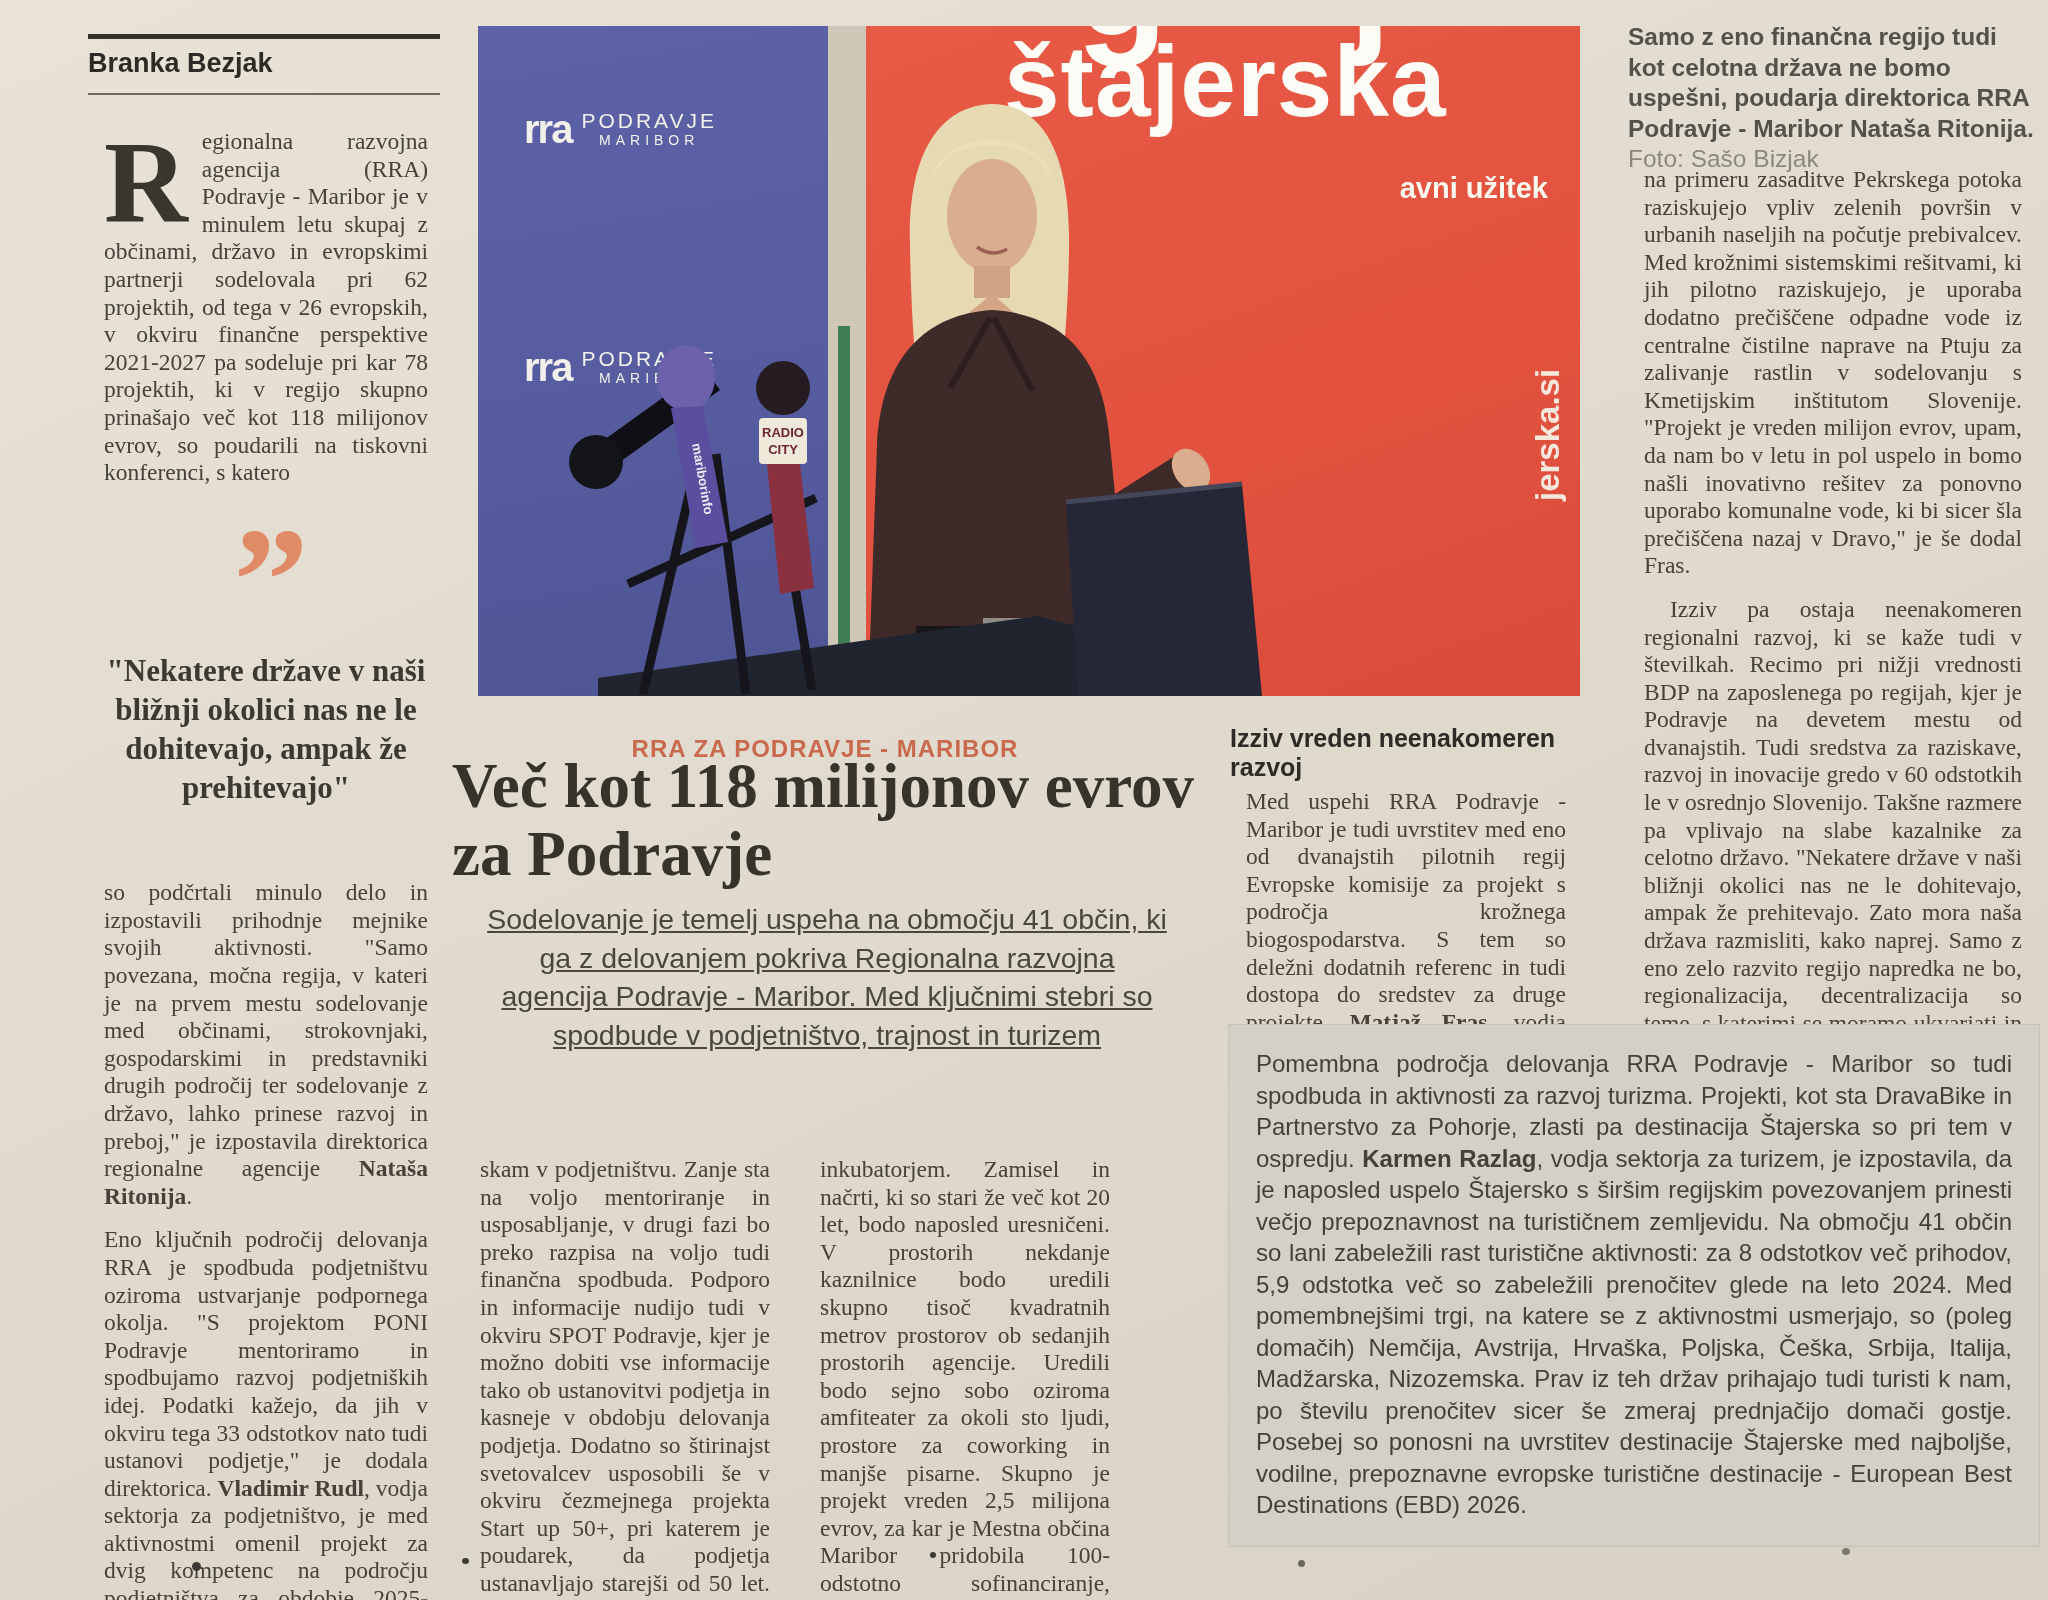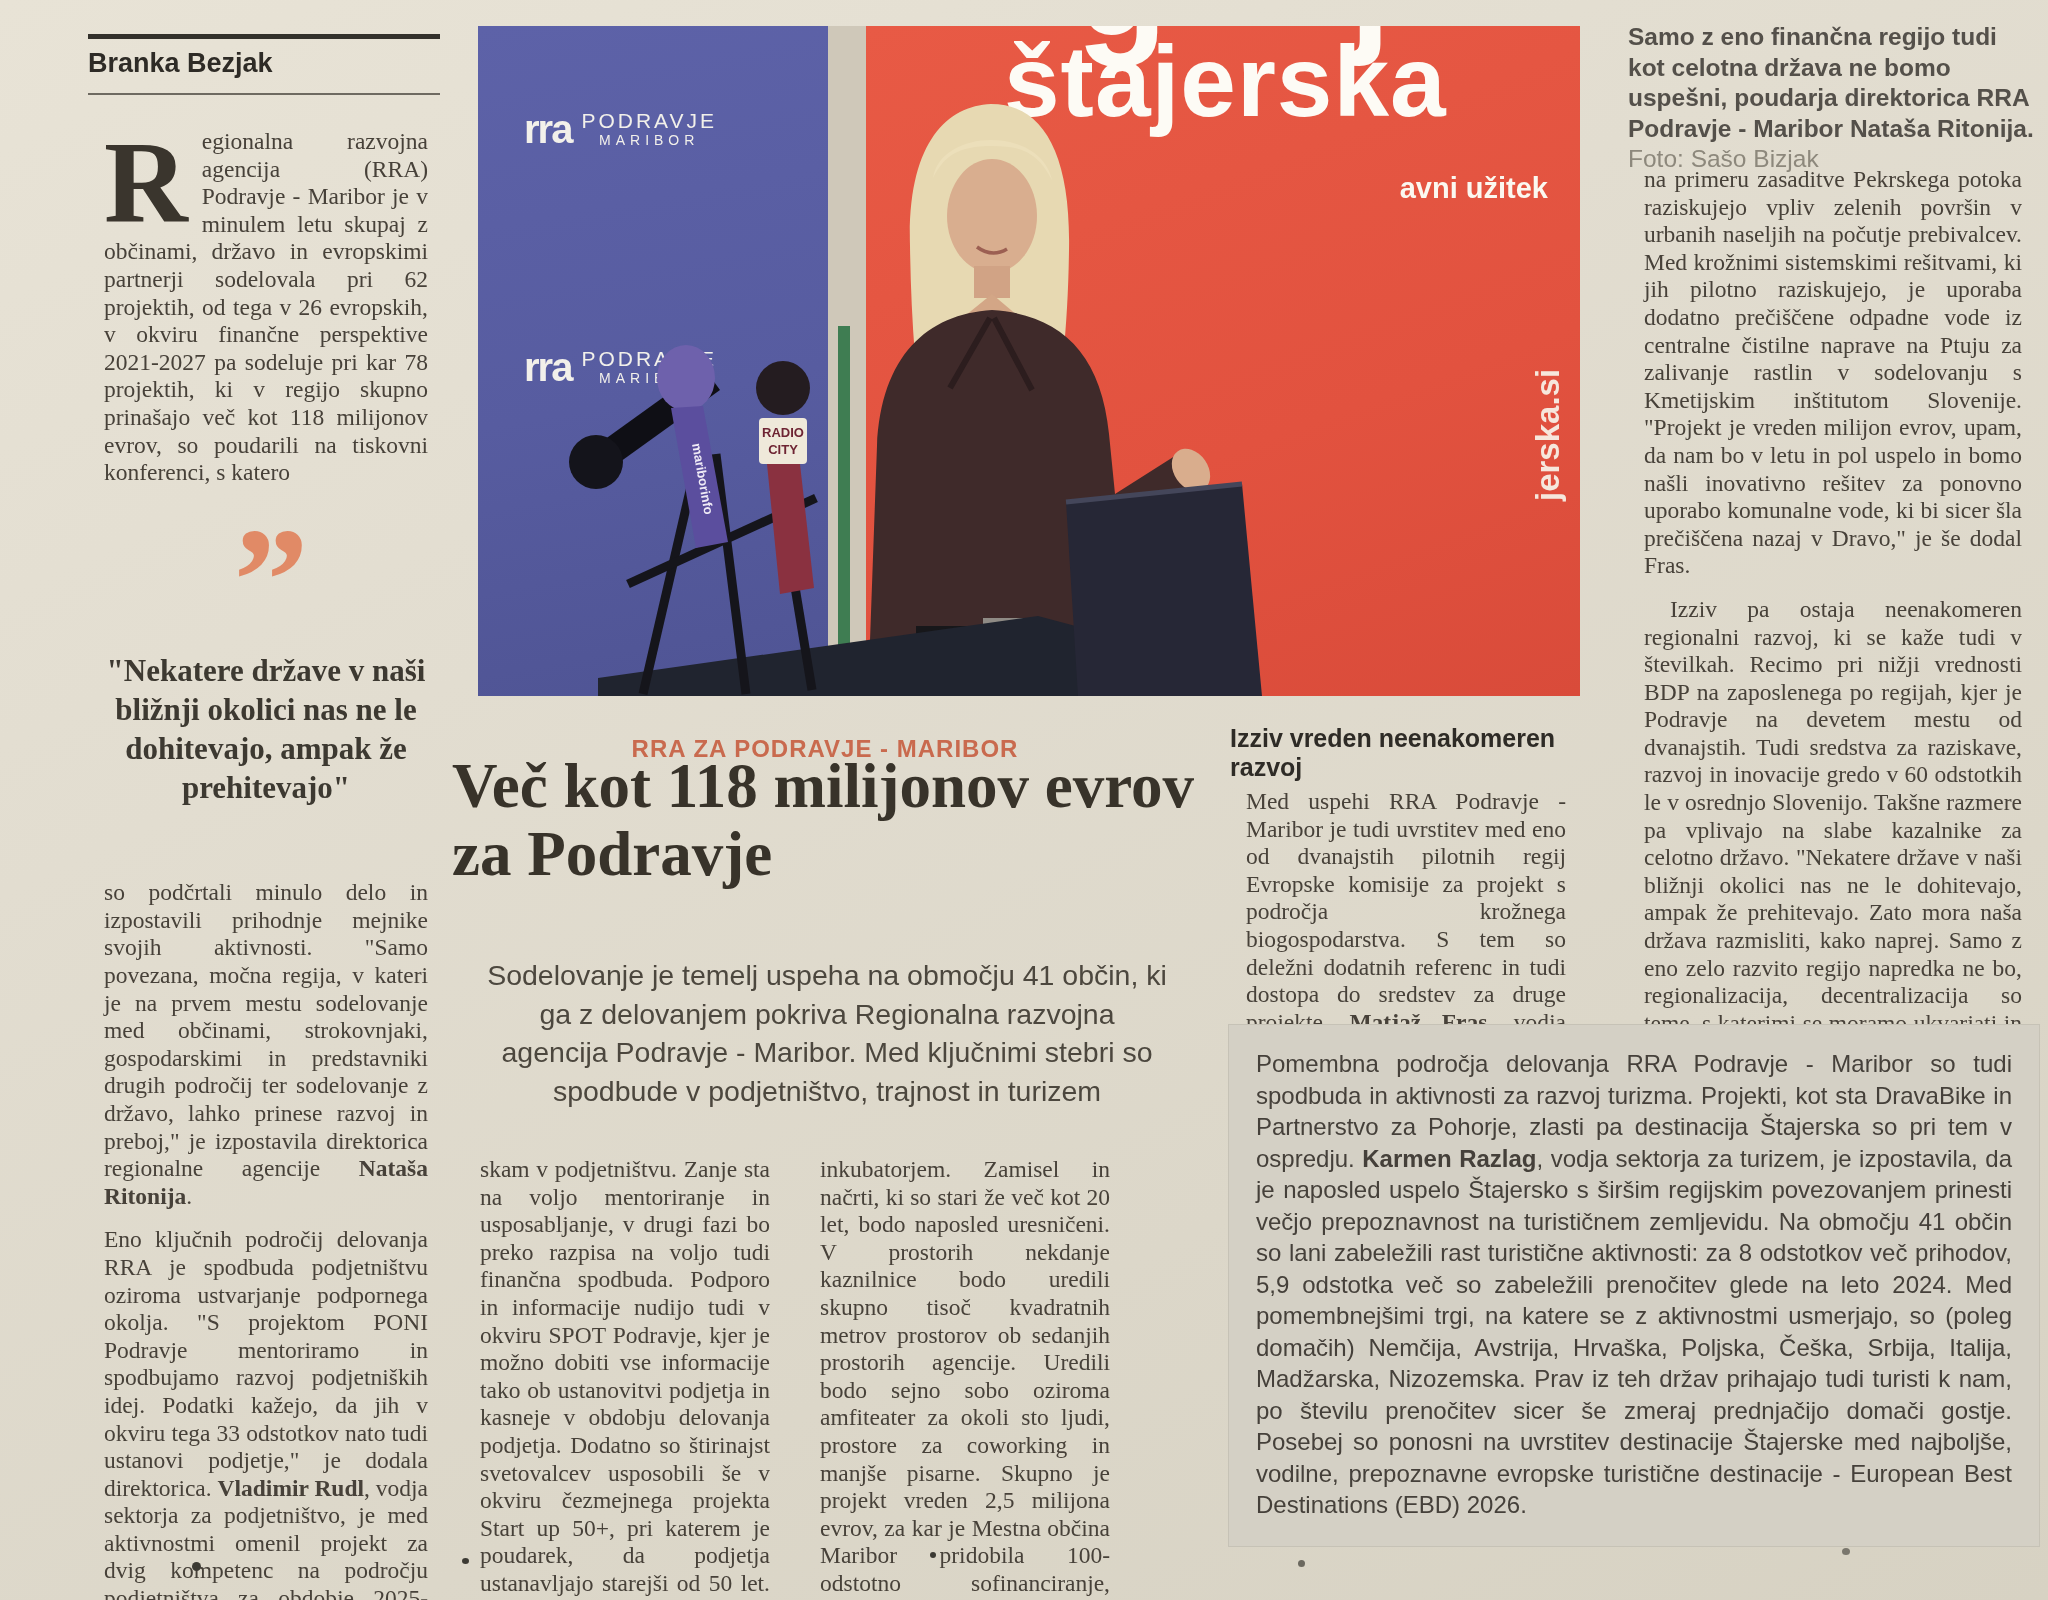--- a/index.html
+++ b/index.html
@@ -155,21 +155,21 @@
 <div class="abs caption" style="left:1628px;top:22px;width:408px;">
     <p><span>Samo z eno finančna regijo tudi kot celotna država ne bomo uspešni, poudarja direktorica RRA Podravje - Maribor Nataša Ritonija.</span><span class="lt"> Foto: Sašo Bizjak</span></p>
   </div>
 <div class="abs news" style="left:1628px;top:150px;width:410px;">
     <p><span>na primeru zasaditve Pekrskega potoka raziskujejo vpliv zelenih površin v urbanih naseljih na počutje prebivalcev. Med krožnimi sistemskimi rešitvami, ki jih pilotno raziskujejo, je uporaba dodatno prečiščene odpadne vode iz centralne čistilne naprave na Ptuju za zalivanje rastlin v sodelovanju s Kmetijskim inštitutom Slovenije. "Projekt je vreden milijon evrov, upam, da nam bo v letu in pol uspelo in bomo našli inovativno rešitev za ponovno uporabo komunalne vode, ki bi sicer šla prečiščena nazaj v Dravo," je še dodal Fras.</span></p>
     <p class="indent"><span>Izziv pa ostaja neenakomeren regionalni razvoj, ki se kaže tudi v številkah. Recimo pri nižji vrednosti BDP na zaposlenega po regijah, kjer je Podravje na devetem mestu od dvanajstih. Tudi sredstva za raziskave, razvoj in inovacije gredo v 60 odstotkih le v osrednjo Slovenijo. Takšne razmere pa vplivajo na slabe kazalnike za celotno državo. "Nekatere države v naši bližnji okolici nas ne le dohitevajo, ampak že prehitevajo. Zato mora naša država razmisliti, kako naprej. Samo z eno zelo razvito regijo napredka ne bo, regionalizacija, decentralizacija so teme, s katerimi se moramo ukvarjati in jih spodbuditi, da bo celotna država uspešna," je še izpostavila direktorica Nataša Ritonija.</span></p>
   </div>
 
 <div class="abs kicker" style="left:460px;top:736px;width:730px;">RRA ZA PODRAVJE - MARIBOR</div>
 <h1 class="abs headline" style="left:452px;top:752px;width:746px;margin:0;">Več kot 118 milijonov evrov za Podravje</h1>
-<div class="abs subhead" style="left:486px;top:956px;width:682px;">Sodelovanje je temelj uspeha na območju 41 občin, ki ga z delovanjem pokriva Regionalna razvojna agencija Podravje - Maribor. Med ključnimi stebri so spodbude v podjetništvo, trajnost in turizem</div>
+<div class="abs subhead" style="left:486px;top:900px;width:682px;text-decoration:underline;">Sodelovanje je temelj uspeha na območju 41 občin, ki ga z delovanjem pokriva Regionalna razvojna agencija Podravje - Maribor. Med ključnimi stebri so spodbude v podjetništvo, trajnost in turizem</div>
 
 <div class="abs news" style="left:464px;top:1140px;width:322px;">
     <p><span>skam v podjetništvu. Zanje sta na voljo mentoriranje in usposabljanje, v drugi fazi bo preko razpisa na voljo tudi finančna spodbuda. Podporo in informacije nudijo tudi v okviru SPOT Podravje, kjer je možno dobiti vse informacije tako ob ustanovitvi podjetja in kasneje v obdobju delovanja podjetja. Dodatno so štirinajst svetovalcev usposobili še v okviru čezmejnega projekta Start up 50+, pri katerem je poudarek, da podjetja ustanavljajo starejši od 50 let. Dodaten zagon si obetajo s Podjetniškim</span></p>
   </div>
 <div class="abs news" style="left:804px;top:1140px;width:322px;">
     <p><span>inkubatorjem. Zamisel in načrti, ki so stari že več kot 20 let, bodo naposled uresničeni. V prostorih nekdanje kaznilnice bodo uredili skupno tisoč kvadratnih metrov prostorov ob sedanjih prostorih agencije. Uredili bodo sejno sobo oziroma amfiteater za okoli sto ljudi, prostore za coworking in manjše pisarne. Skupno je projekt vreden 2,5 milijona evrov, za kar je Mestna občina Maribor pridobila 100-odstotno sofinanciranje, končan pa naj bi bil konec leta 2027.</span></p>
   </div>
 
 <h3 class="abs izziv-head" style="left:1230px;top:724px;width:380px;margin:0;">Izziv vreden neenakomeren razvoj</h3>
 <div class="abs news" style="left:1230px;top:772px;width:352px;">

